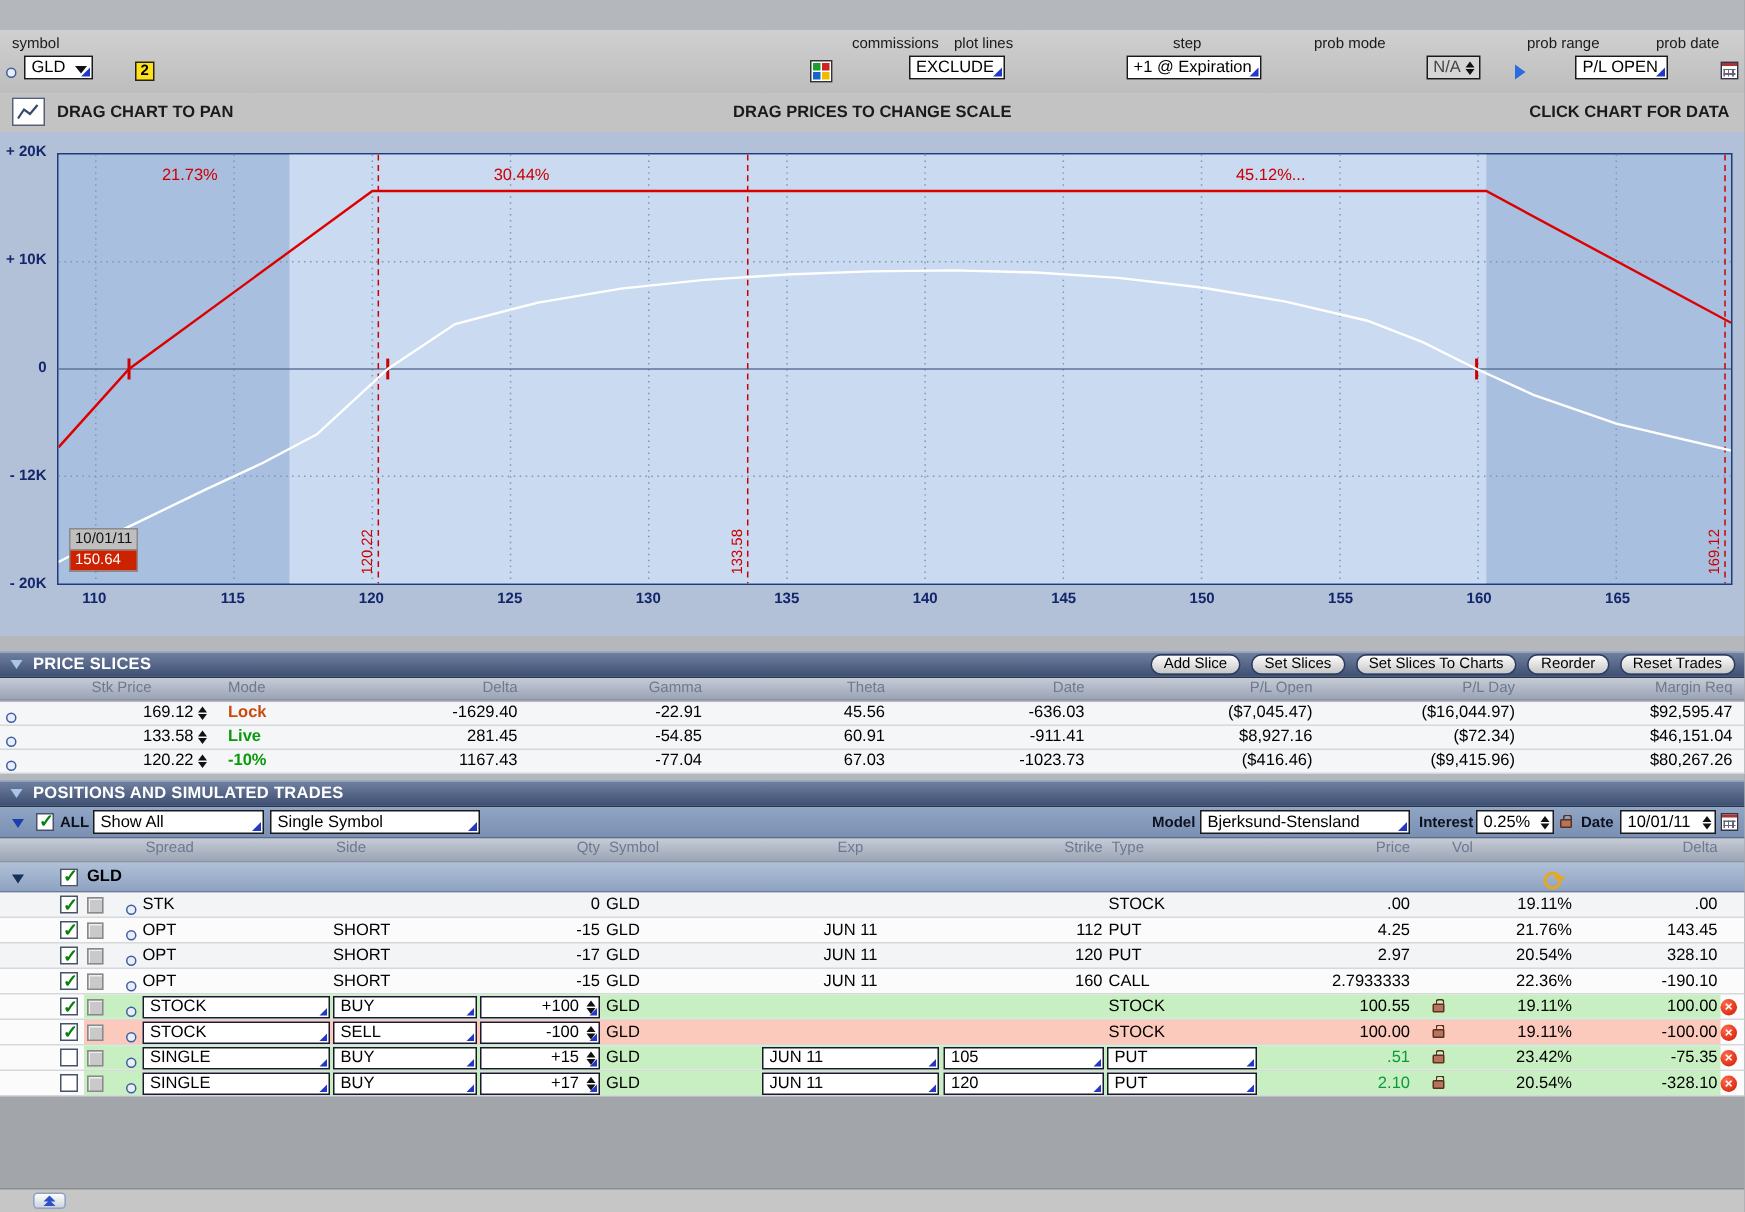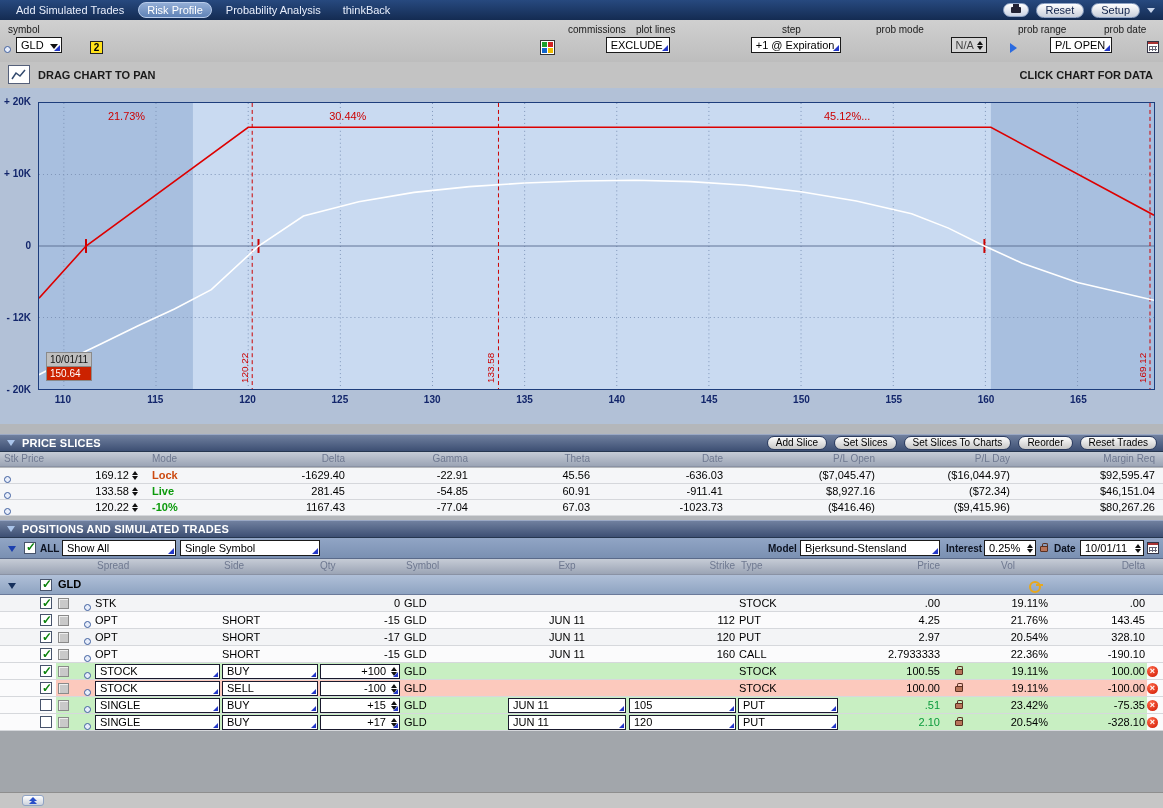--- a/index.html
+++ b/index.html
@@ -129,34 +129,20 @@
 .bottom-area{position:absolute;top:731px;left:0;width:100%;height:61px;background:#a2a6ab}
 .bottom-strip{position:absolute;top:792px;left:0;width:100%;height:16px;background:#c6c6c6;border-top:1px solid #8e8e8e}
 .corner-btn{position:absolute;left:22px;top:795px;width:22px;height:11px;background:linear-gradient(#fefefe,#cdd3dd);border:1px solid #8fa3c4;border-radius:3px;display:flex;flex-direction:column;align-items:center;justify-content:center}
 .corner-btn i{width:0;height:0;border-left:4px solid transparent;border-right:4px solid transparent;border-bottom:4px solid #2b50c8;margin-top:-1px}
 </style>
 </head>
 <body>
 
 <div class="app">
 
-  <div class="tabbar">
-    <span class="tab">Add Simulated Trades</span>
-    <span class="tab active">Risk Profile</span>
-    <span class="tab">Probability Analysis</span>
-    <span class="tab">thinkBack</span>
-    <span class="tb-right">
-      <span class="print-btn">
-          <span class="printer"></span>
-        </span>
-      <span class="pill-btn">Reset</span>
-      <span class="pill-btn">Setup</span>
-      <span class="corner-chev"></span>
-    </span>
-  </div>
 
   <div class="toolbar">
     <span class="lab" style="left:8px">symbol</span>
     <span class="ctl" style="left:4px;top:23px"><span class="dotmark"></span></span>
     <span class="ctl drop" style="left:16px;width:68px;padding-right:14px">
       <span>GLD</span>
       <span style="position:absolute;right:3px;top:6px;width:0;height:0;border-left:4px solid transparent;border-right:4px solid transparent;border-top:5px solid #111"></span>
     </span>
     <span class="badge" style="left:90px;top:21px">2</span>
 
@@ -191,20 +177,21 @@
     <span class="cal" style="left:1147px;top:21px"></span>
   </div>
 
   <div class="hints">
     <span class="chart-ico-box">
         <svg width="16" height="12">
           <polyline points="1,10 5,4 9,7 14,1" stroke="#334a6e" stroke-width="1.5" fill="none"></polyline>
         </svg>
       </span>
     <span class="hint-text" style="left:38px">DRAG CHART TO PAN</span>
+    <span class="hint-text" style="left:0;width:100%;text-align:center">DRAG PRICES TO CHANGE SCALE</span>
     <span class="hint-text" style="right:10px">CLICK CHART FOR DATA</span>
   </div>
 
   <div class="chart-region">
     <div id="y-axis">
         <div class="ytick" style="top: -6px;">+ 20K</div>
         <div class="ytick" style="top: 66px;">+ 10K</div>
         <div class="ytick" style="top: 138px;">0</div>
         <div class="ytick" style="top: 210px;">- 12K</div>
         <div class="ytick" style="top: 282px;">- 20K</div>
@@ -268,21 +255,21 @@
     <span class="sec-title">PRICE SLICES</span>
     <span class="head-right">
       <span class="pill">Add Slice</span>
       <span class="pill">Set Slices</span>
       <span class="pill">Set Slices To Charts</span>
       <span class="pill">Reorder</span>
       <span class="pill">Reset Trades</span>
     </span>
   </div>
   <div class="colhead" style="top:452px">
-    <span style="left:4px;width:130px;text-align:left">Stk Price</span>
+    <span style="left:16px;width:130px;text-align:center">Stk Price</span>
     <span style="left:152px">Mode</span>
     <span style="left:215px;width:130px;text-align:right">Delta</span>
     <span style="left:350px;width:118px;text-align:right">Gamma</span>
     <span style="left:472px;width:118px;text-align:right">Theta</span>
     <span style="left:594px;width:129px;text-align:right">Date</span>
     <span style="left:727px;width:148px;text-align:right">P/L Open</span>
     <span style="left:879px;width:131px;text-align:right">P/L Day</span>
     <span style="left:1014px;width:141px;text-align:right">Margin Req</span>
   </div>
 
@@ -364,27 +351,27 @@
     <span class="fdrop spinbox" style="left:1080px;width:64px"><span>10/01/11</span><span class="spn">
           <i class="u"></i>
           <i class="d"></i>
         </span></span>
     <span class="cal" style="left:1147px;top:4px"></span>
   </div>
 
   <div class="colhead" style="top:559px;height:16px">
     <span style="left:97px">Spread</span>
     <span style="left:224px">Side</span>
-    <span style="left:320px;width:80px;">Qty</span>
+    <span style="left:320px;width:80px;text-align:right">Qty</span>
     <span style="left:406px">Symbol</span>
     <span style="left:508px;width:118px;text-align:center">Exp</span>
     <span style="left:629px;width:106px;text-align:right">Strike</span>
     <span style="left:741px">Type</span>
     <span style="left:838px;width:102px;text-align:right">Price</span>
-    <span style="left:968px;width:80px;text-align:center">Vol</span>
+    <span style="left:968px;width:80px;text-align:left">Vol</span>
     <span style="left:1052px;width:93px;text-align:right">Delta</span>
   </div>
 
   <div class="group-row">
     <span class="tri-dk" style="left:8px;top:8px;border-top-color:#16305c"></span>
     <span class="cb on" style="left:40px;top:4px"></span>
     <span class="group-sym">GLD</span>
     <span class="keyicon" style="position:absolute;right:120px;top:6px"></span>
   </div>
 

